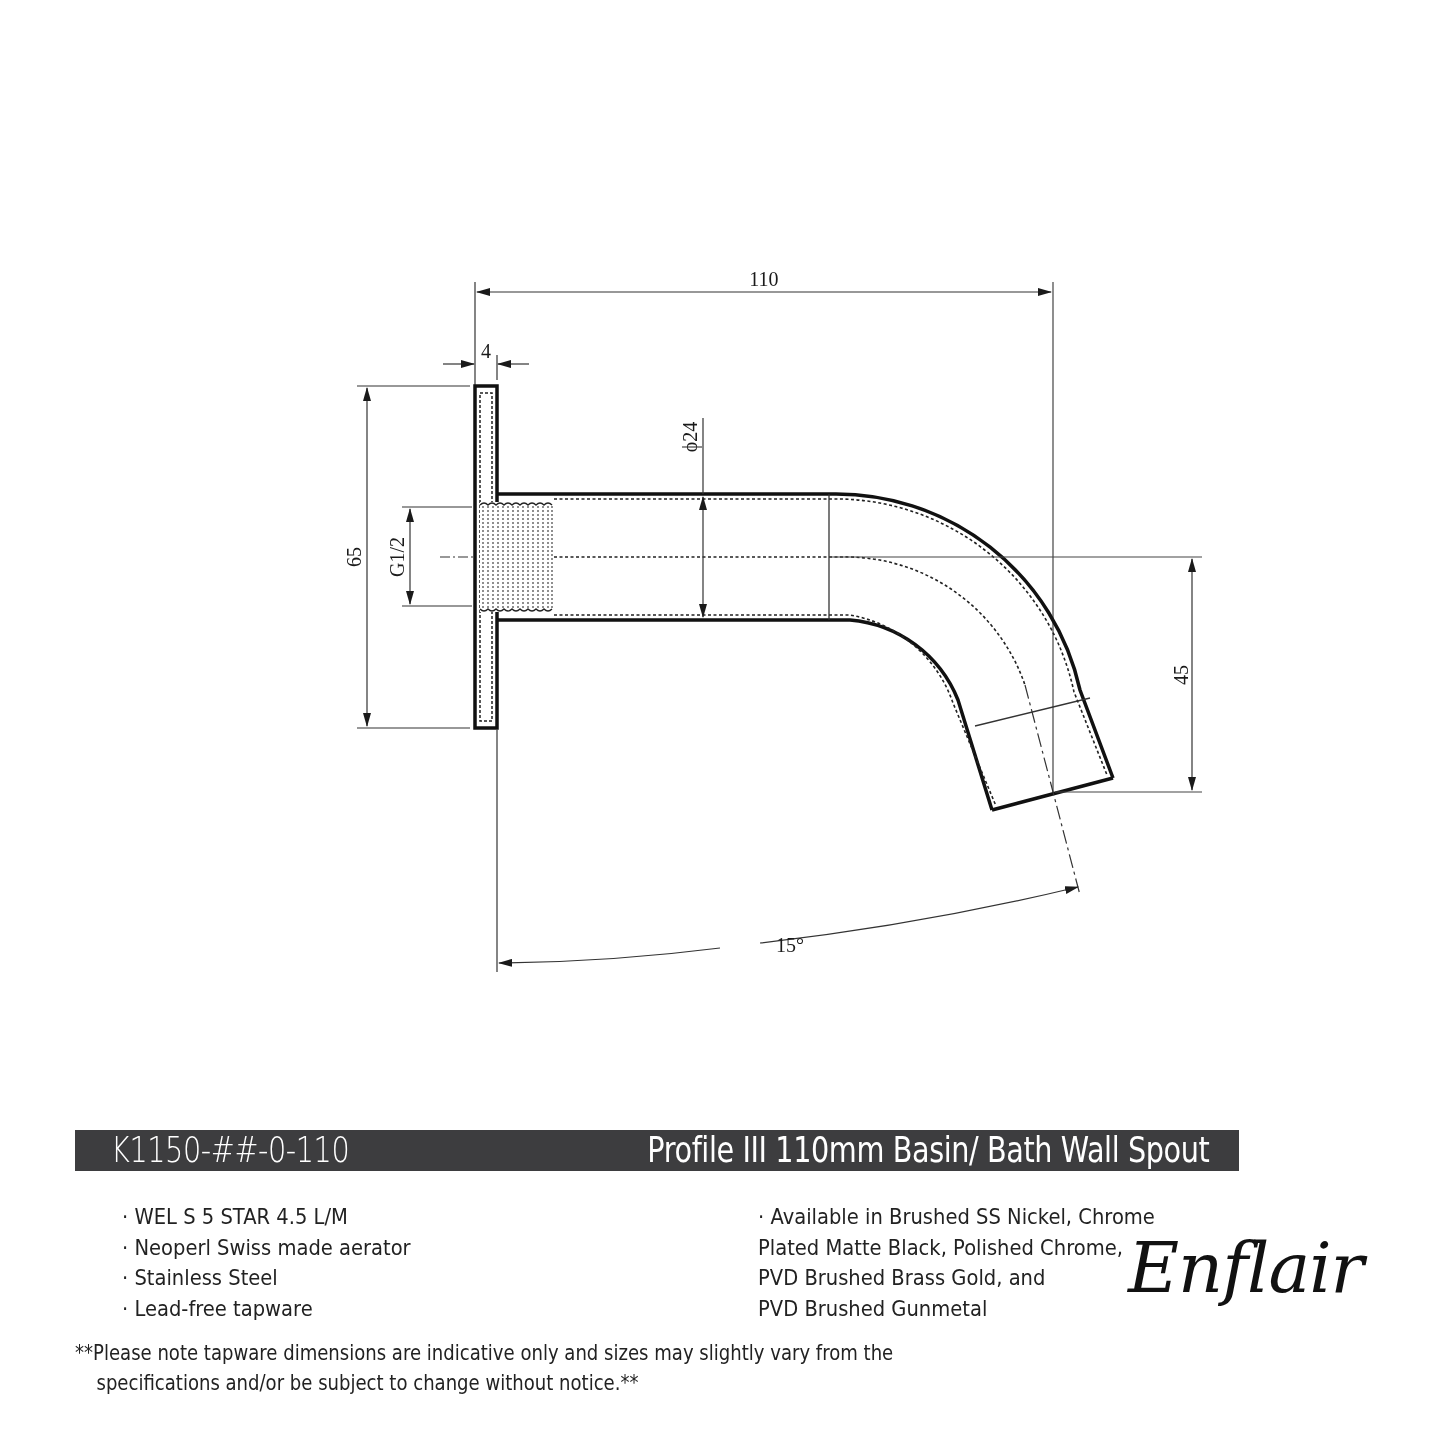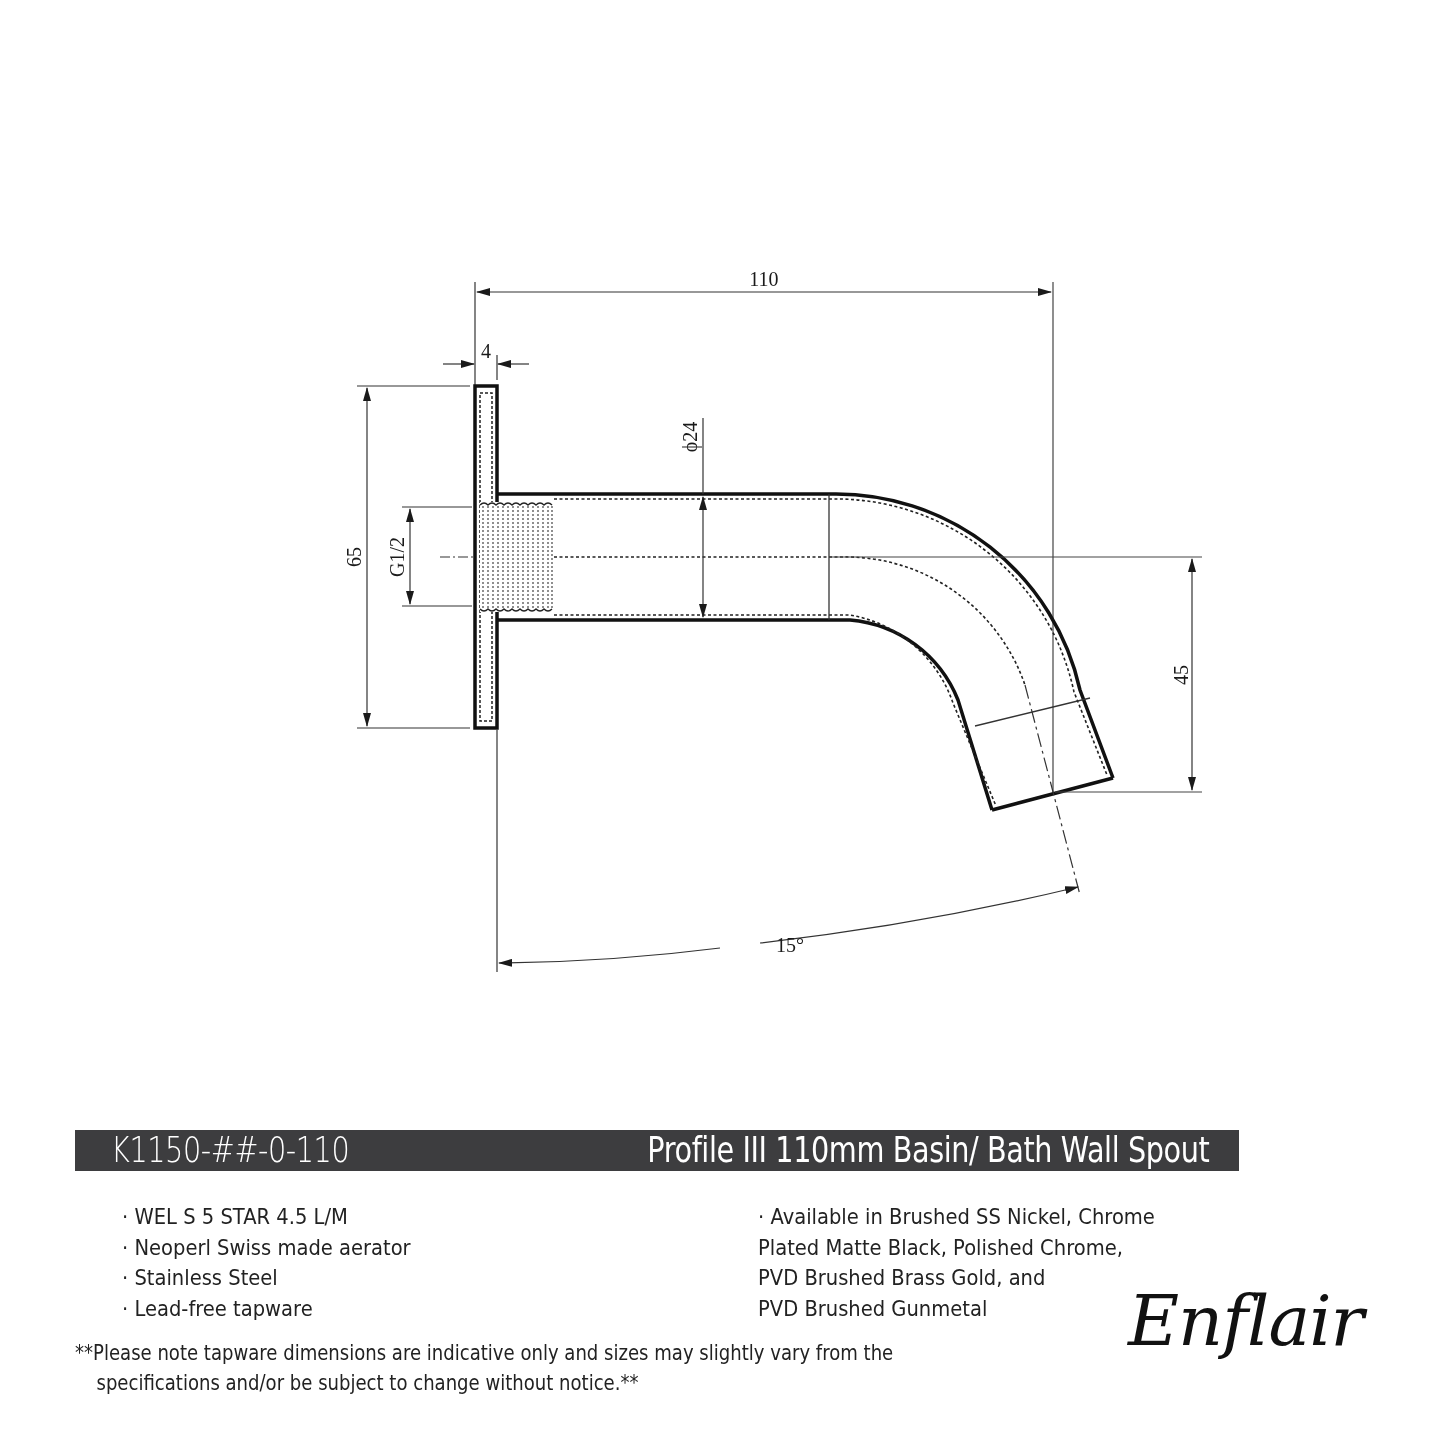--- a/index.html
+++ b/index.html
@@ -7,21 +7,21 @@
   #drawing { position:absolute; left:0; top:0; width:1445px; height:1100px; }
   .dim-text { font-family:"Liberation Serif", serif; font-size:20px; fill:#1a1a1a; }
   #title-bar { position:absolute; left:75px; top:1130px; width:1164px; height:41px; background:#3d3d3f; color:#ffffff; }
   #model-code { position:absolute; left:36px; top:-3px; font-family:"DejaVu Sans", sans-serif; font-size:35px; letter-spacing:-0.5px; line-height:46px; font-weight:300; transform:scaleX(0.82); transform-origin:left center; white-space:nowrap; }
   #product-title { position:absolute; right:30px; top:-3px; font-family:"DejaVu Sans", sans-serif; font-size:35px; line-height:46px; transform:scaleX(0.82); transform-origin:right center; white-space:nowrap; letter-spacing:-0.5px; }
   .feature-list { position:absolute; list-style:none; margin:0; padding:0; font-size:21px; line-height:30.5px; color:#222; transform:scaleX(0.93); transform-origin:left top; white-space:nowrap; }
   #features-left { left:122px; top:1202px; }
   #features-right { left:758px; top:1202px; }
   #disclaimer { position:absolute; left:75px; top:1338px; font-size:21px; line-height:30px; color:#222; transform:scaleX(0.86); transform-origin:left top; white-space:nowrap; }
   #disclaimer .line2 { padding-left:25px; display:block; }
-  #brand-logo { position:absolute; left:1128px; top:1276px; font-family:"DejaVu Serif", serif; font-style:italic; font-size:70px; color:#111; letter-spacing:-1px; line-height:90px; }
+  #brand-logo { position:absolute; left:1128px; top:1223px; font-family:"DejaVu Serif", serif; font-style:italic; font-size:70px; color:#111; letter-spacing:-1px; line-height:90px; }
 </style>
 </head>
 <body>
 
 <svg id="drawing" viewBox="0 0 1445 1100" xmlns="http://www.w3.org/2000/svg">
   <defs>
     <marker id="arr" markerWidth="14" markerHeight="8" refX="13" refY="4" orient="auto-start-reverse" markerUnits="userSpaceOnUse">
       <path d="M0,0 L14,4 L0,8 z" fill="#1a1a1a"></path>
     </marker>
   </defs>

